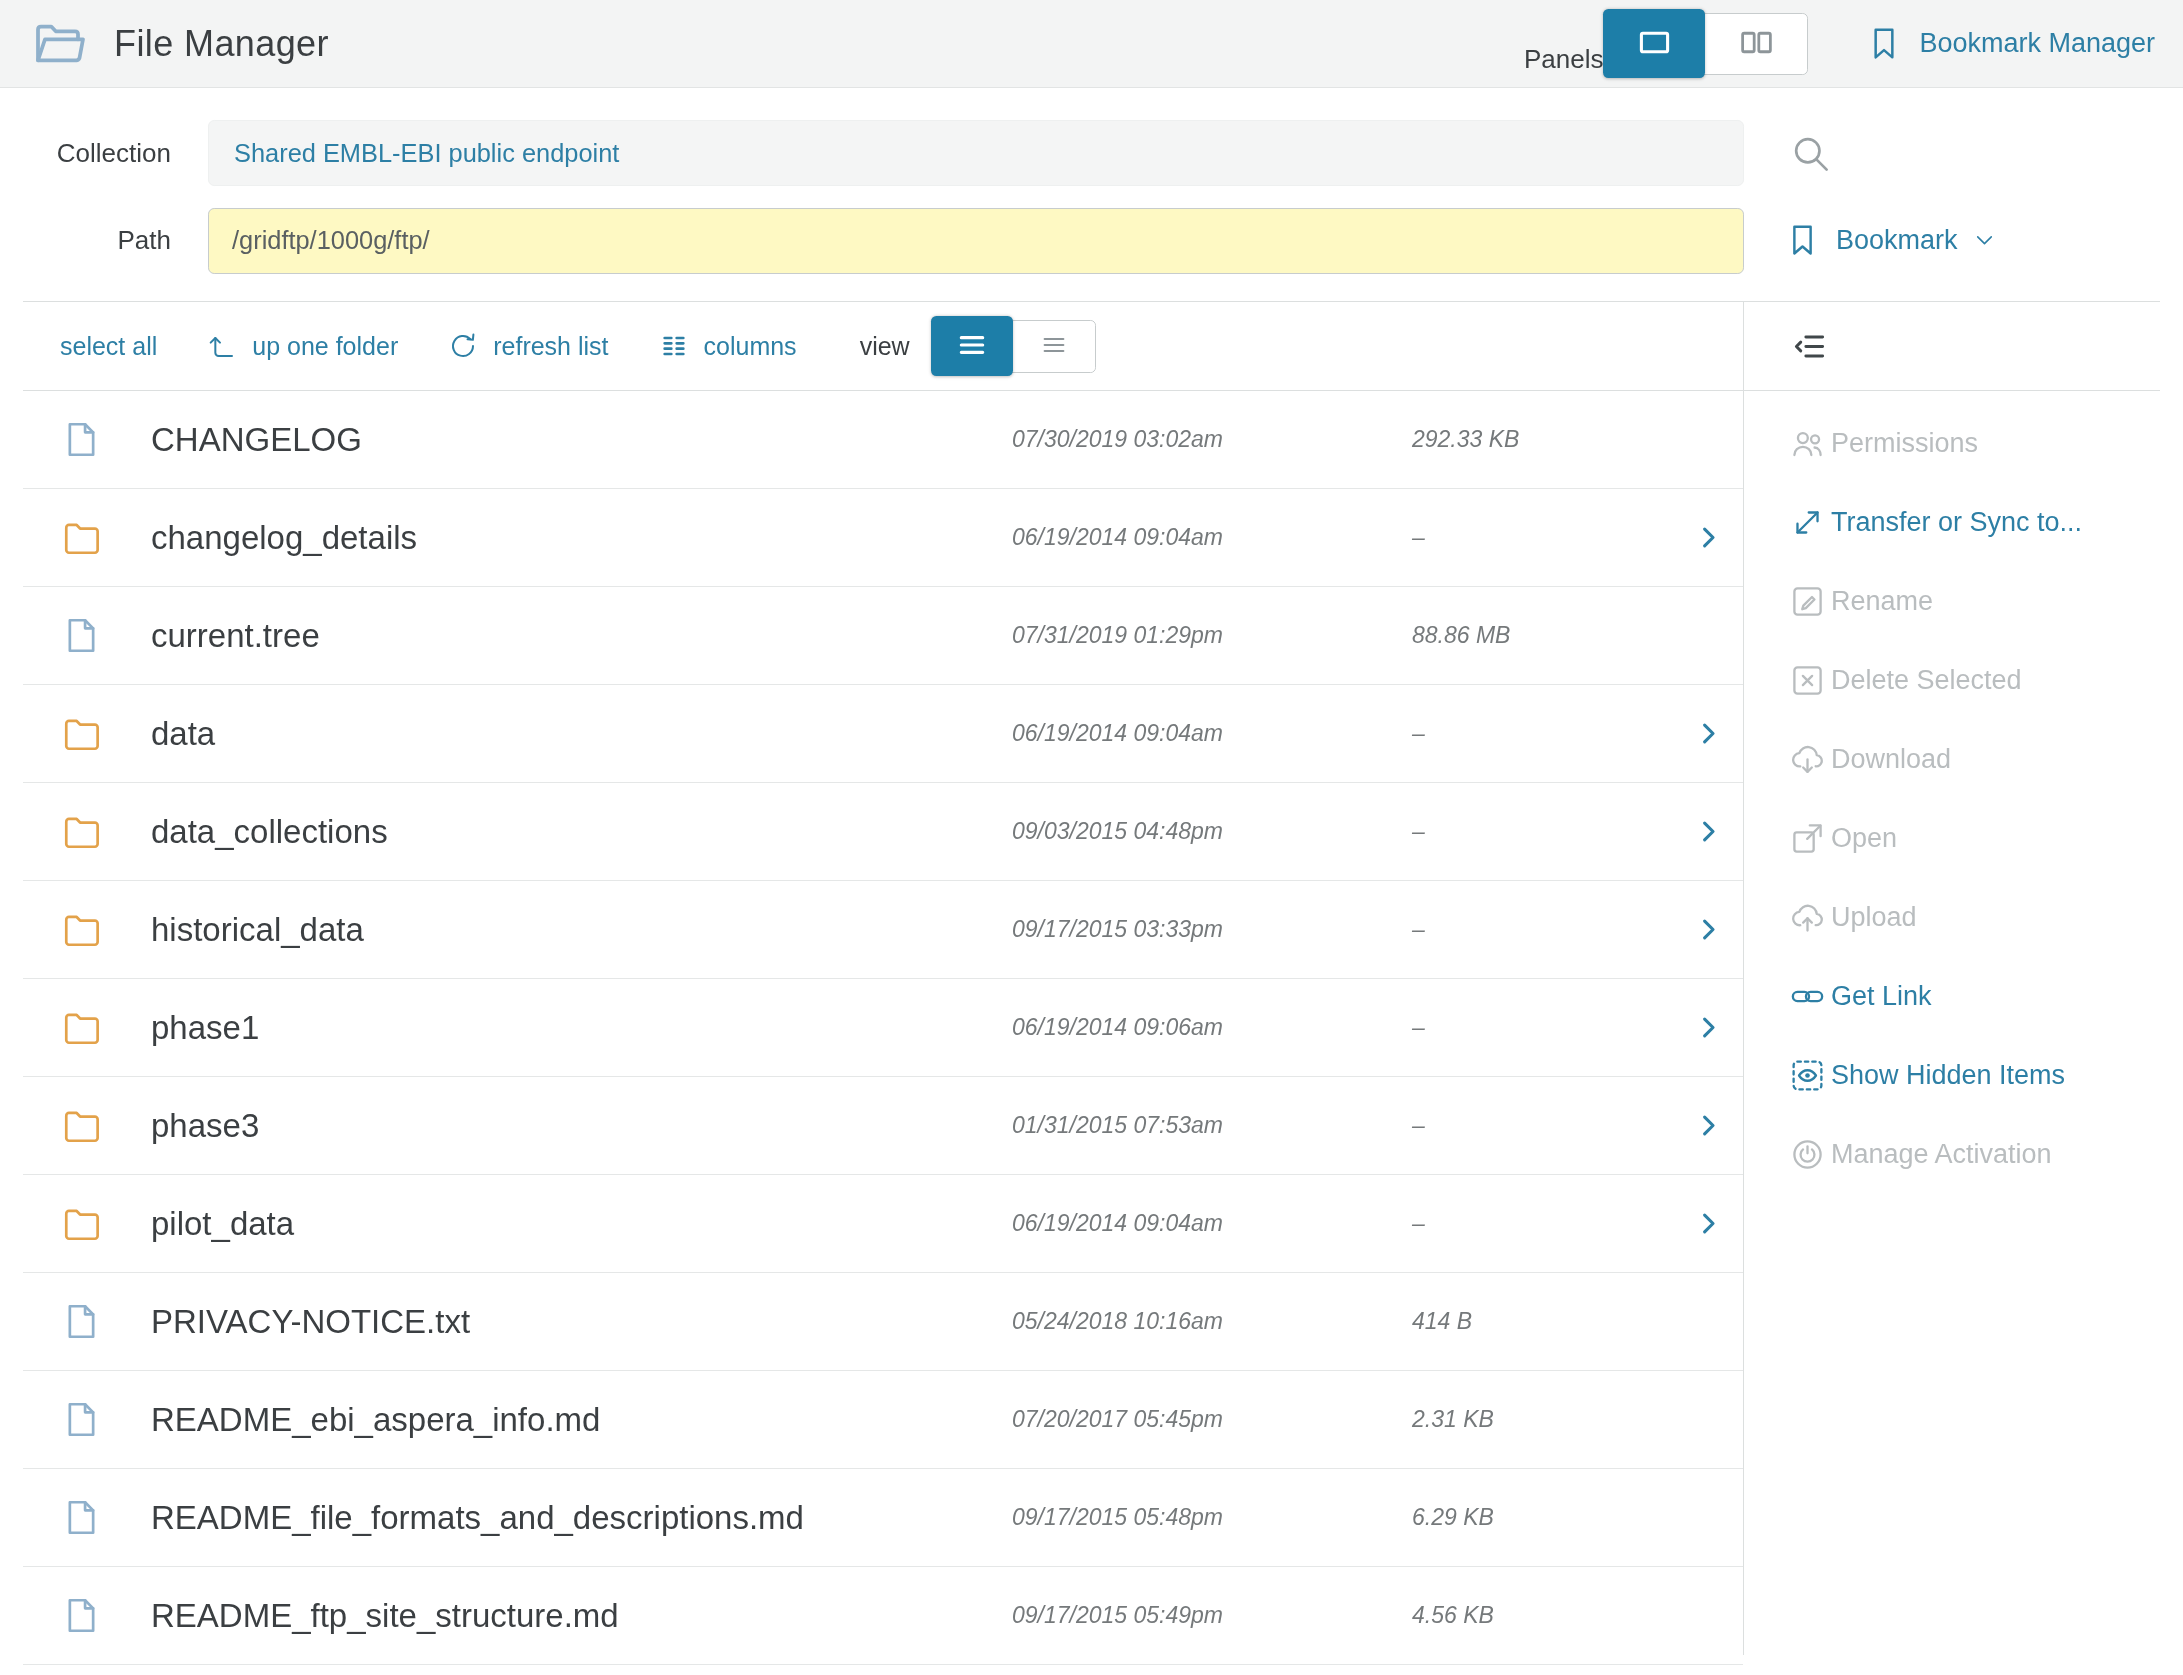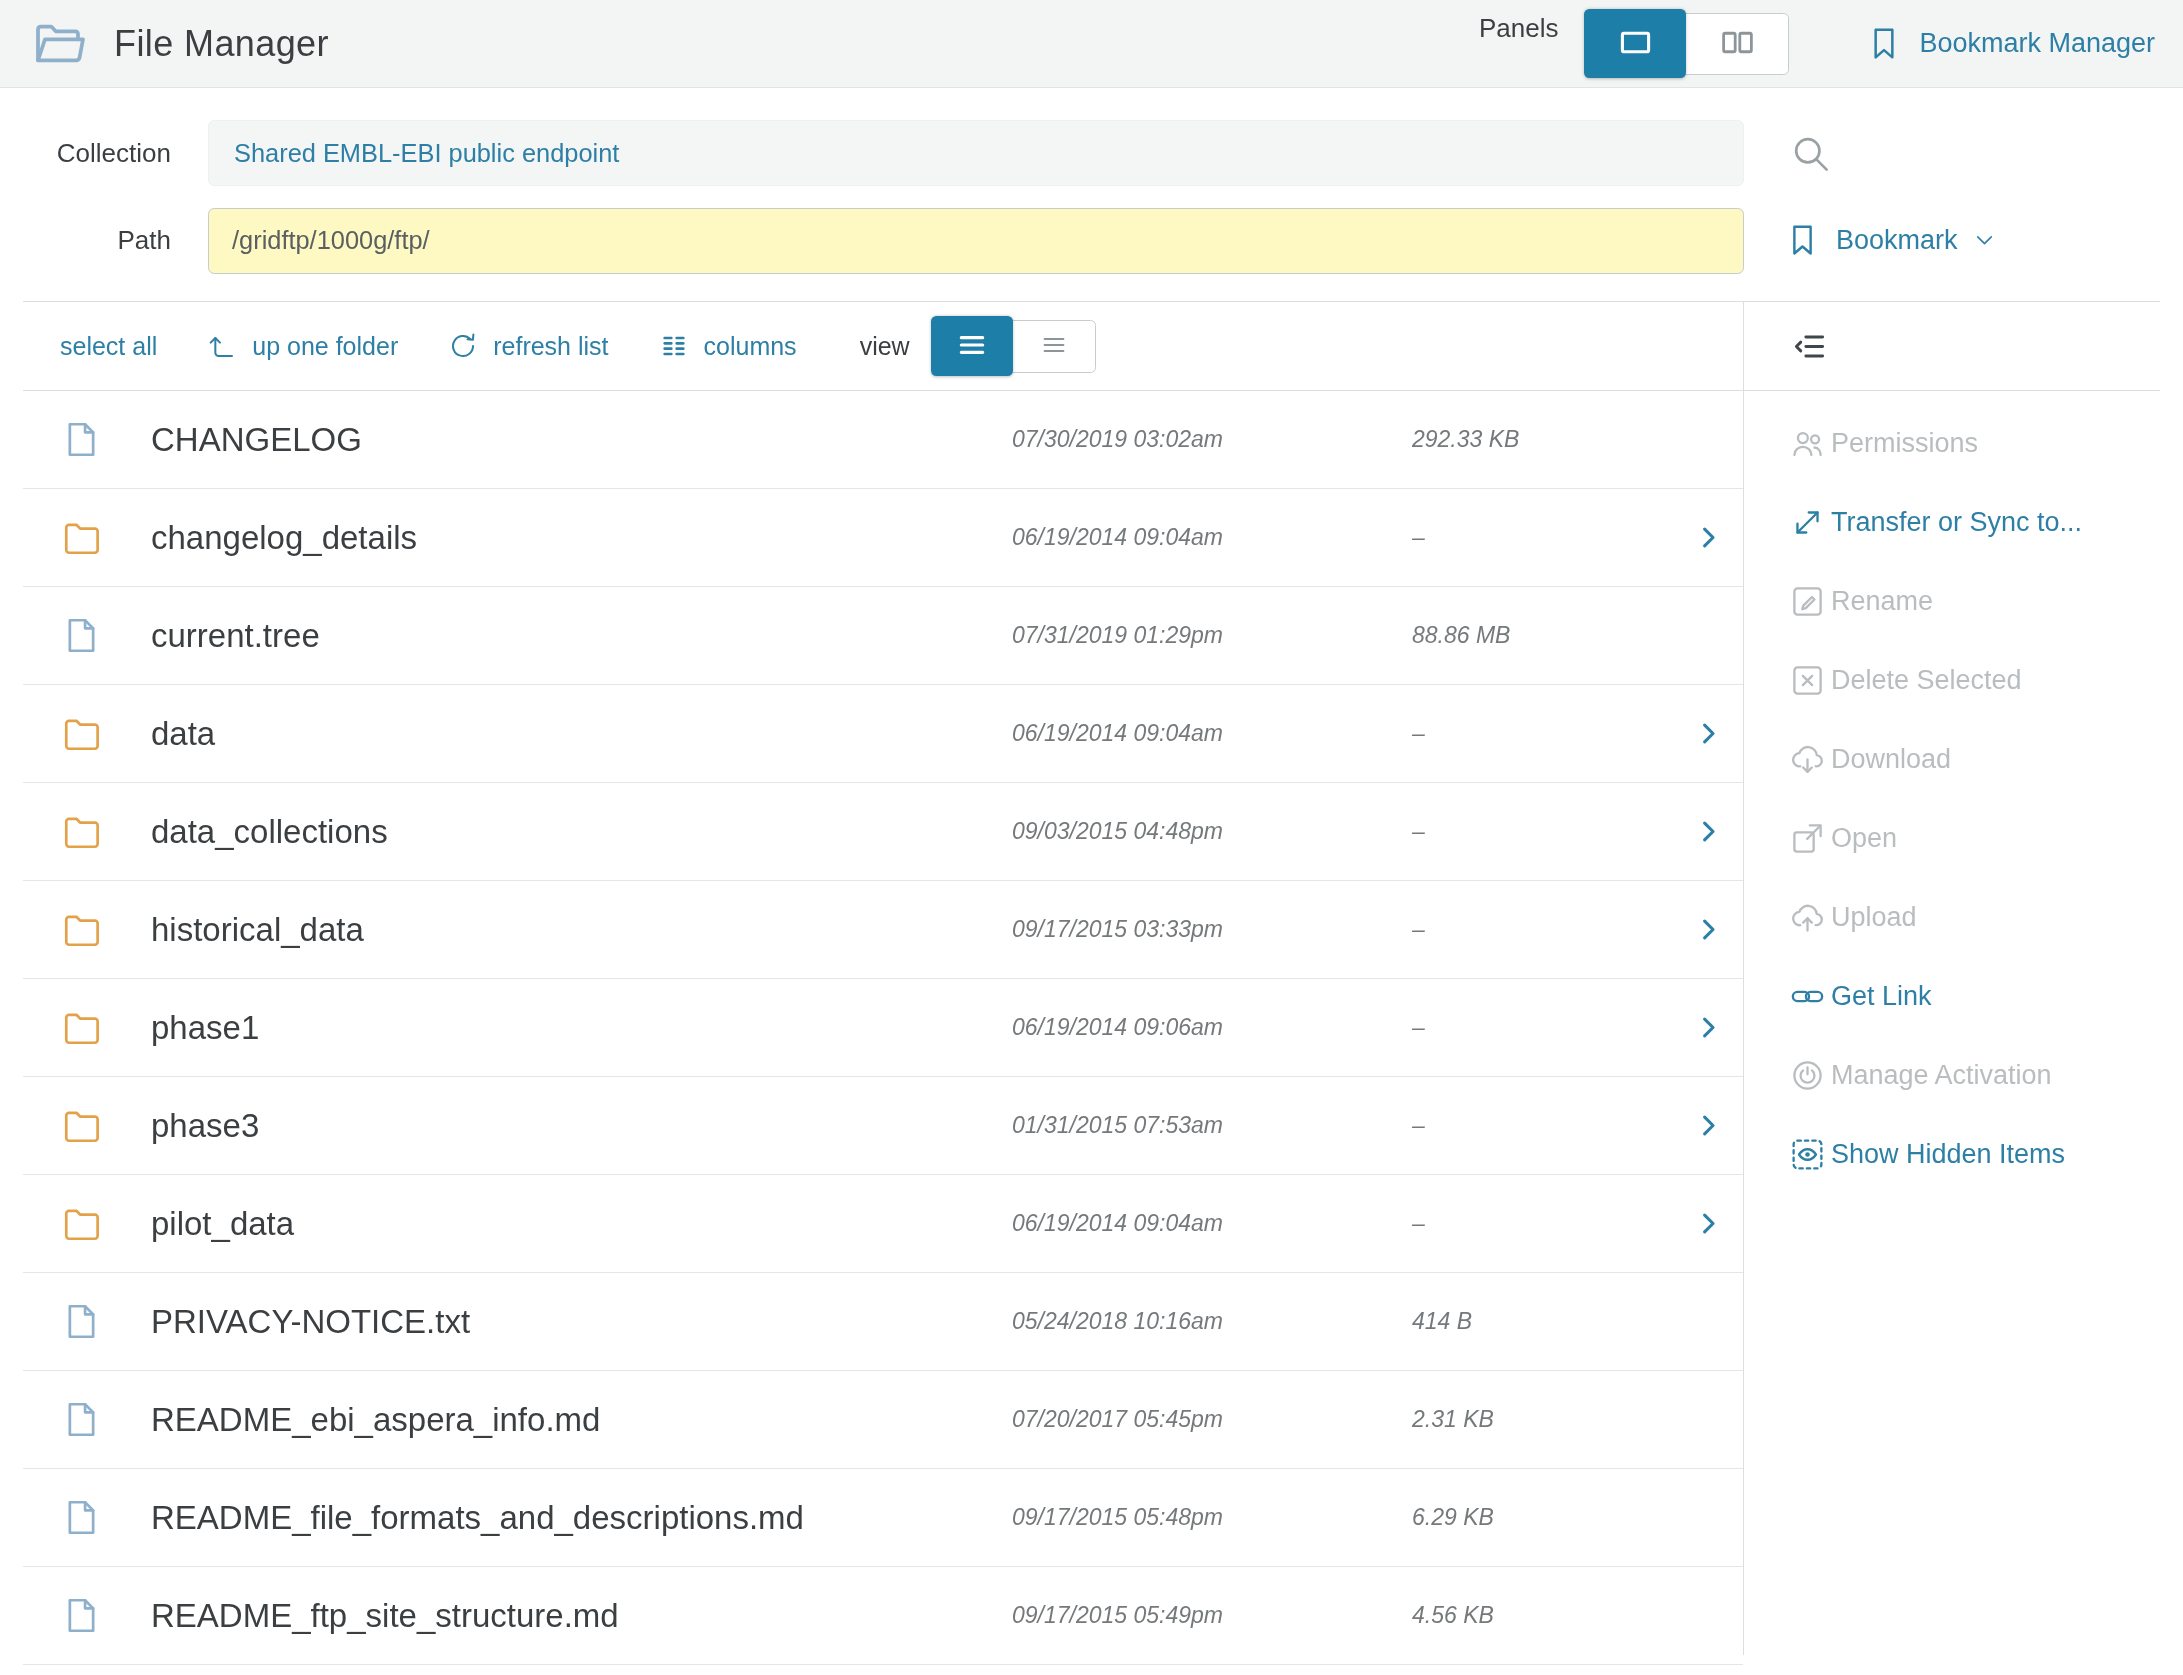--- a/index.html
+++ b/index.html
@@ -8,21 +8,21 @@
   .app { width:2183px; height:1676px; overflow:hidden; background:#fff; position:relative; }
 
   
   .topbar { height:88px; background:#f3f4f4; border-bottom:0.8px solid #e2e4e4;
             display:flex; align-items:center; padding:0 28px; }
   .brand { display:flex; align-items:center; gap:26px; flex:1; }
   .app-icon { color:var(--file-icon,#8fb0cb); display:flex; }
   .app-icon svg { width:60px; height:60px; }
   .page-title { font-size:36px; font-weight:400; color:#3b3f42; letter-spacing:0.4px; }
 
-  .panels-group { display:flex; align-items:flex-start; gap:26px; margin-right:75px; }
+  .panels-group { display:flex; align-items:flex-end; margin-right:56px; }
   .panels-label { font-size:26px; color:#3b3f42; }
 
   .toggle-group { display:flex; align-items:center; background:#fff;
                   border:0.8px solid #c7cccd; border-radius:5.4px; }
   .toggle { background:#fff; border:none; display:flex; align-items:center; justify-content:center;
             cursor:pointer; border-radius:5.4px; color:#8d9599; }
   .toggle-group.large .toggle { width:102px; height:60px; }
   .toggle-group.large .toggle svg { width:37px; height:37px; }
   .toggle-group.small .toggle { width:82px; height:51px; }
   .toggle-group.small .toggle svg { width:32px; height:32px; }
@@ -528,40 +528,40 @@
           <div class="action-item enabled">
             <span class="action-icon">
               <svg viewBox="0 0 24 24" fill="none" stroke="currentColor" stroke-width="1.5" stroke-linecap="round" stroke-linejoin="round">
                 <rect x="2.5" y="9" width="10.5" height="6" rx="3"></rect>
                 <rect x="11" y="9" width="10.5" height="6" rx="3"></rect>
               </svg>
             </span>
             <span class="action-label">Get Link</span>
           </div>
 
+          <div class="action-item enabled">
+            <span class="action-icon">
+              <svg viewBox="0 0 24 24" fill="none" stroke="currentColor" stroke-width="1.5" stroke-linecap="round" stroke-linejoin="round">
+                <rect x="3" y="3" width="18" height="18" rx="2.5" stroke-dasharray="2.2 2.6"></rect>
+                <path d="M6.5 12s2.2-3.4 5.5-3.4 5.5 3.4 5.5 3.4-2.2 3.4-5.5 3.4S6.5 12 6.5 12z"></path>
+                <circle cx="12" cy="12" r="1.5" fill="currentColor" stroke="none"></circle>
+              </svg>
+            </span>
+            <span class="action-label">Show Hidden Items</span>
+          </div>
+
           <div class="action-item disabled">
             <span class="action-icon">
               <svg viewBox="0 0 24 24" fill="none" stroke="currentColor" stroke-width="1.5" stroke-linecap="round" stroke-linejoin="round">
                 <circle cx="12" cy="12" r="8.5"></circle>
                 <path d="M12 6.8v4.4"></path>
                 <path d="M9.1 8.7a4.5 4.5 0 1 0 5.8 0"></path>
               </svg>
             </span>
             <span class="action-label">Manage Activation</span>
           </div>
 
-          <div class="action-item enabled">
-            <span class="action-icon">
-              <svg viewBox="0 0 24 24" fill="none" stroke="currentColor" stroke-width="1.5" stroke-linecap="round" stroke-linejoin="round">
-                <rect x="3" y="3" width="18" height="18" rx="2.5" stroke-dasharray="2.2 2.6"></rect>
-                <path d="M6.5 12s2.2-3.4 5.5-3.4 5.5 3.4 5.5 3.4-2.2 3.4-5.5 3.4S6.5 12 6.5 12z"></path>
-                <circle cx="12" cy="12" r="1.5" fill="currentColor" stroke="none"></circle>
-              </svg>
-            </span>
-            <span class="action-label">Show Hidden Items</span>
-          </div>
-
       </div>
     </aside>
 
   </div>
 </div>
 
 
 </body></html>

